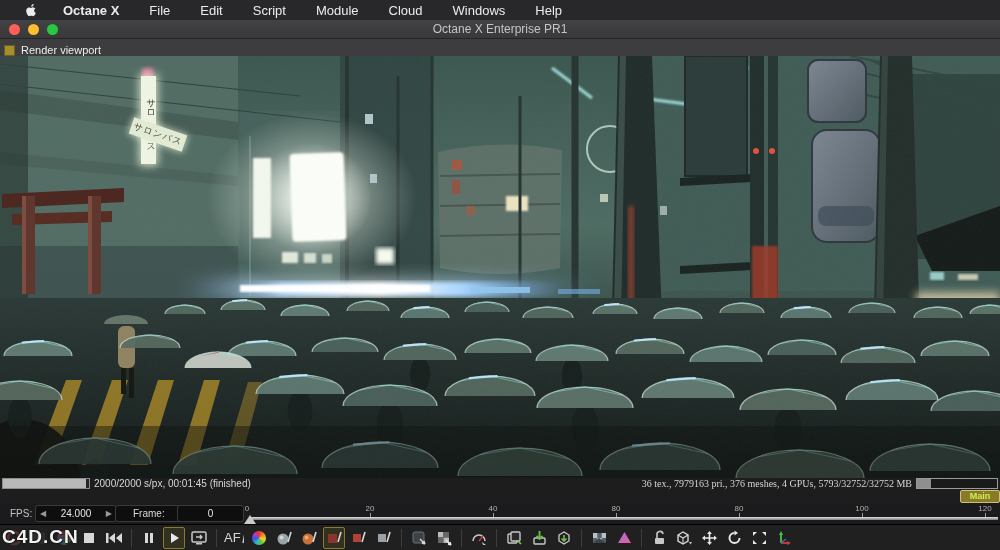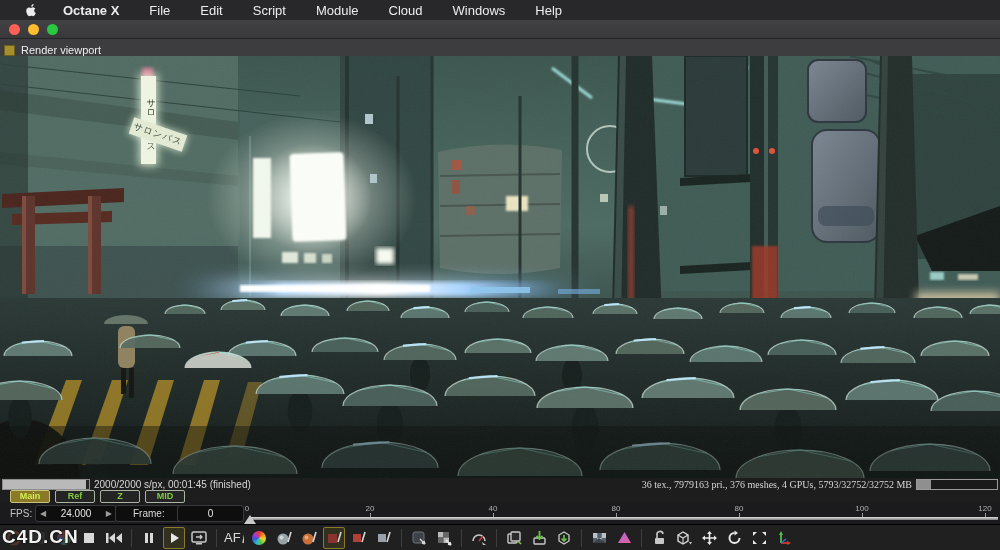--- a/index.html
+++ b/index.html
@@ -33,30 +33,30 @@
   .vsign{position:absolute;left:141px;top:20px;width:15px;height:88px;background:#eef3e2;
          box-shadow:0 0 9px 2px rgba(235,245,220,.8);color:#323c30;font-size:9px;line-height:10px;
          writing-mode:vertical-rl;text-orientation:upright;text-align:center;overflow:hidden;
          letter-spacing:1px;}
   .asign{position:absolute;left:130px;top:70px;width:56px;height:17px;background:#e2ead4;
          transform:rotate(19deg);box-shadow:0 0 7px 1px rgba(230,240,215,.7);color:#3a4438;
          font-size:9px;line-height:17px;text-align:center;overflow:hidden;letter-spacing:1px;}
 
   
   .statusrow{top:478px;height:12px;background:#1d1d1d;color:#d6d6d6;font-size:10px;
-             display:flex;align-items:center;}
+             display:flex;}
   .pbar{width:86px;height:9px;border:1px solid #8d8d8d;background:#262626;margin:0 4px 0 2px;}
   .pbar>i{display:block;height:100%;background:#b9b9b9;}
   .membar{width:80px;height:9px;border:1px solid #9a9a9a;background:#1a1a1a;margin:0 2px 0 4px;}
   .membar>i{display:block;height:100%;background:#8f8f8f;}
   .stats{margin-left:auto;font-family:Liberation Serif, serif;}
 
   
   .passrow{top:490px;height:13px;background:#1d1d1d;display:flex;align-items:flex-end;gap:5px;
-           padding-left:10px;}
+           padding-left:3px;flex-direction:column;}
   .passbtn{min-width:30px;height:11px;line-height:11px;text-align:center;font-size:9px;
            font-weight:bold;color:#7ecb3f;background:#242424;border:1px solid #aab4a2;
            border-radius:2px;padding:0 4px;cursor:pointer;}
   .passbtn.active{background:#8a7926;color:#d3ef55;border-color:#c9c27a;}
 
   
   .fpsrow{top:503px;height:21px;background:#1b1b1d;color:#c2c2c2;font-size:10px;}
   .fpslabel{position:absolute;left:10px;top:5px;}
   .stepper{position:absolute;left:35px;top:2px;width:72px;height:15px;background:#0e0e0e;
            border:1px solid #3a3a3c;border-radius:3px;display:flex;align-items:center;
@@ -109,20 +109,21 @@
   <span class="mitem">File</span>
   <span class="mitem">Edit</span>
   <span class="mitem">Script</span>
   <span class="mitem">Module</span>
   <span class="mitem">Cloud</span>
   <span class="mitem">Windows</span>
   <span class="mitem">Help</span>
 </div>
 
 <div class="row titlebar">
+  <span class="wtitle">Octane X Enterprise PR1</span>
   <div class="lights">
     <span class="light red"></span>
     <span class="light yellow"></span>
     <span class="light green"></span>
   </div>
 </div>
 
 <div class="row tabbar">
   <span class="tabicon"></span>
   <span class="tablabel">Render viewport</span>

